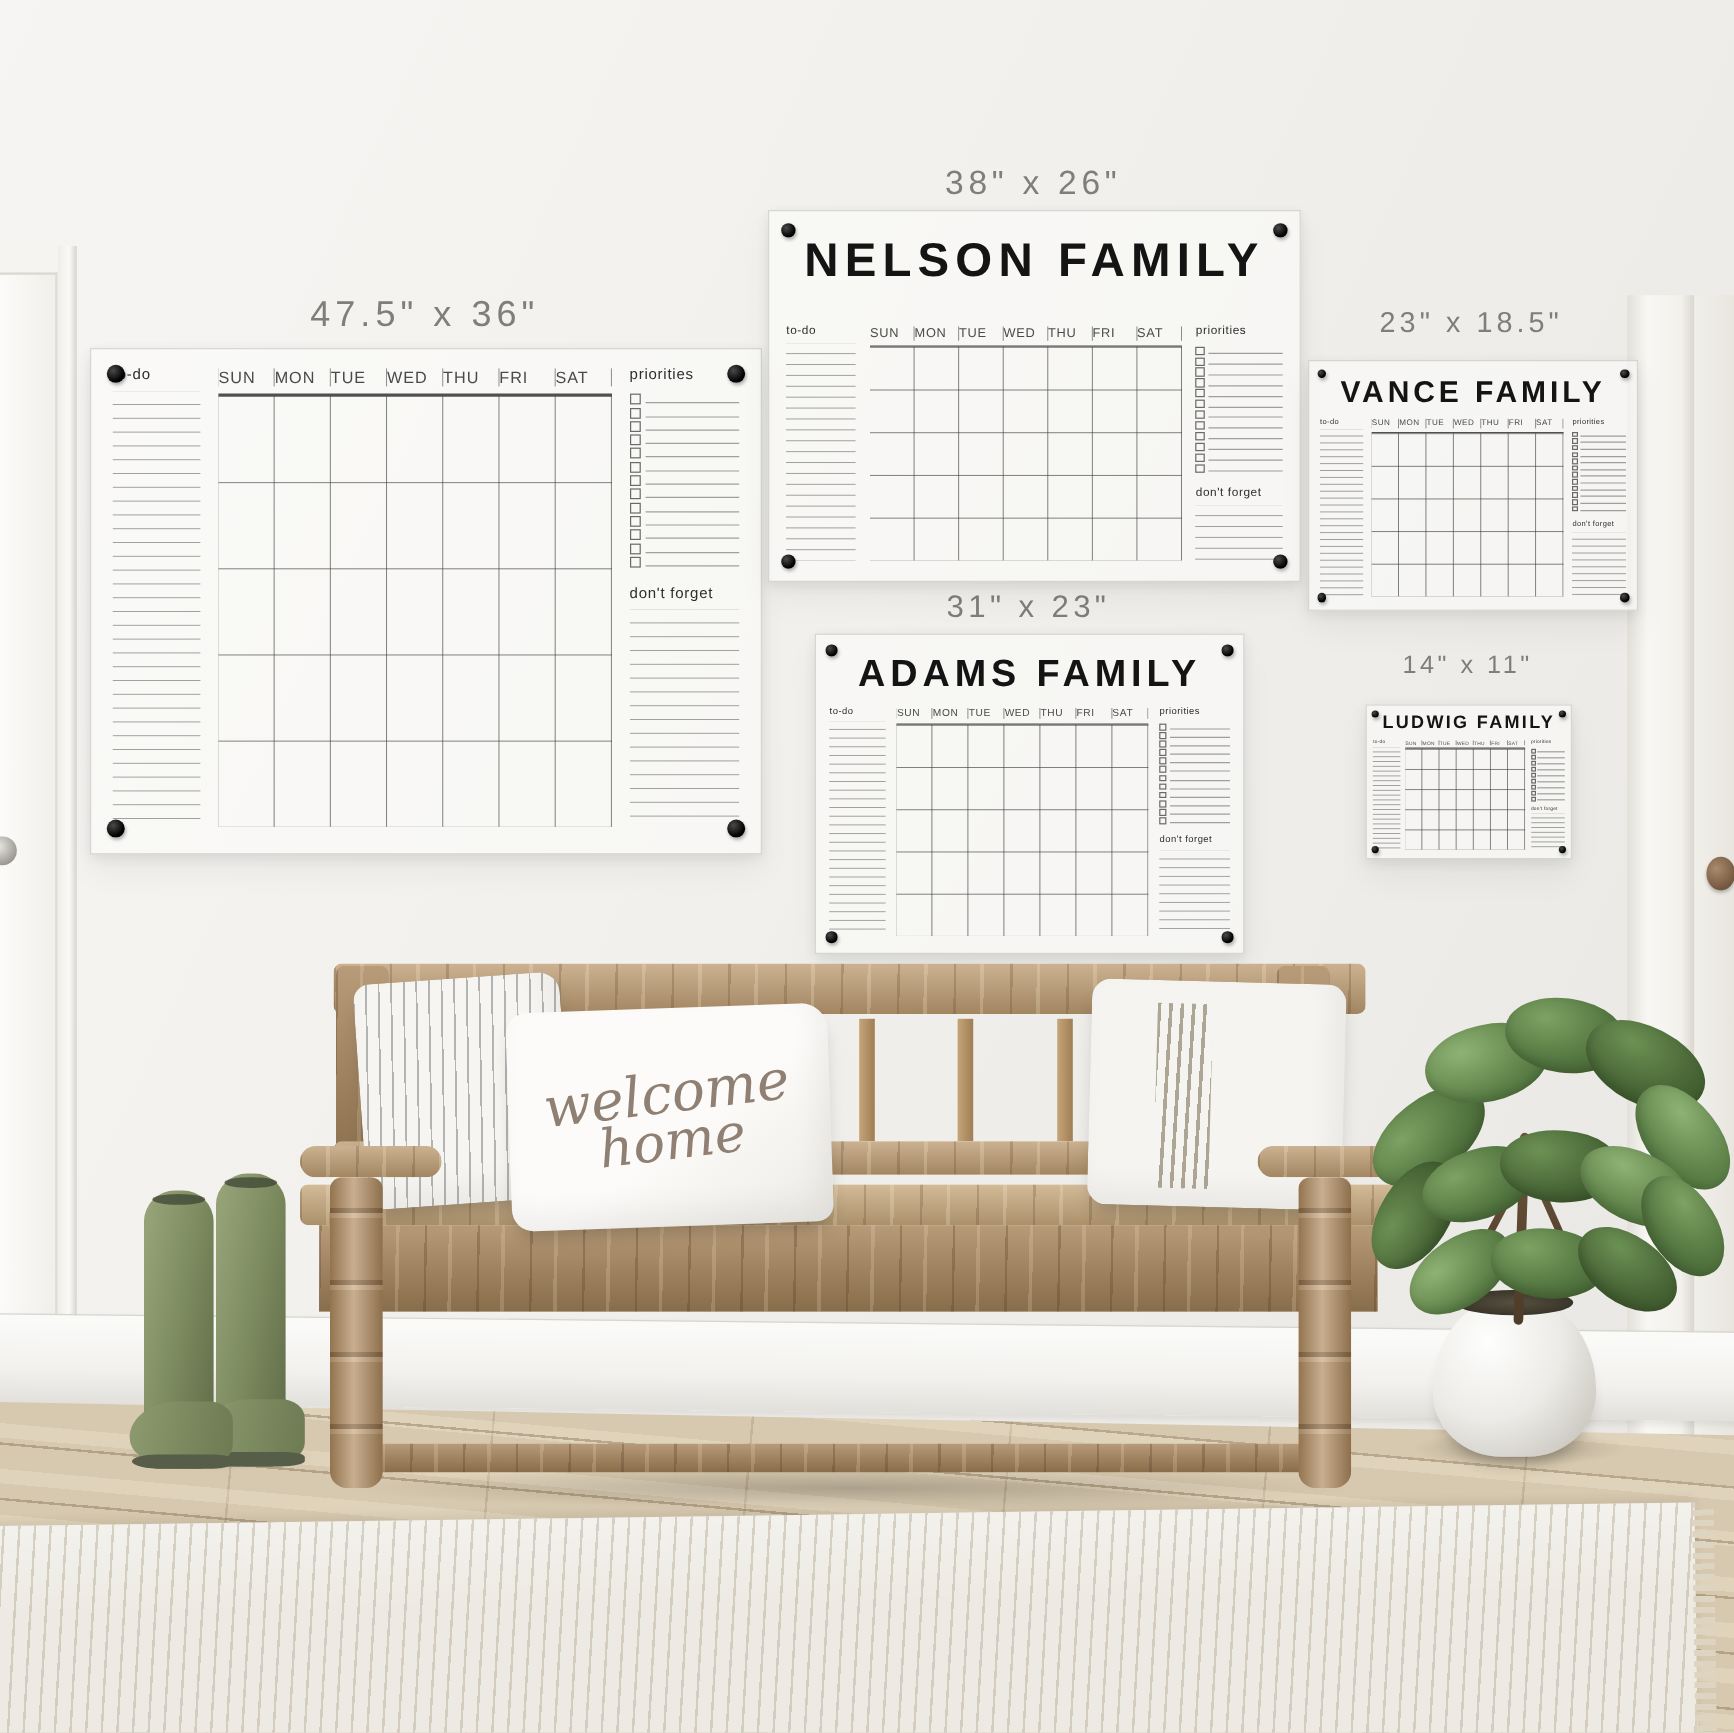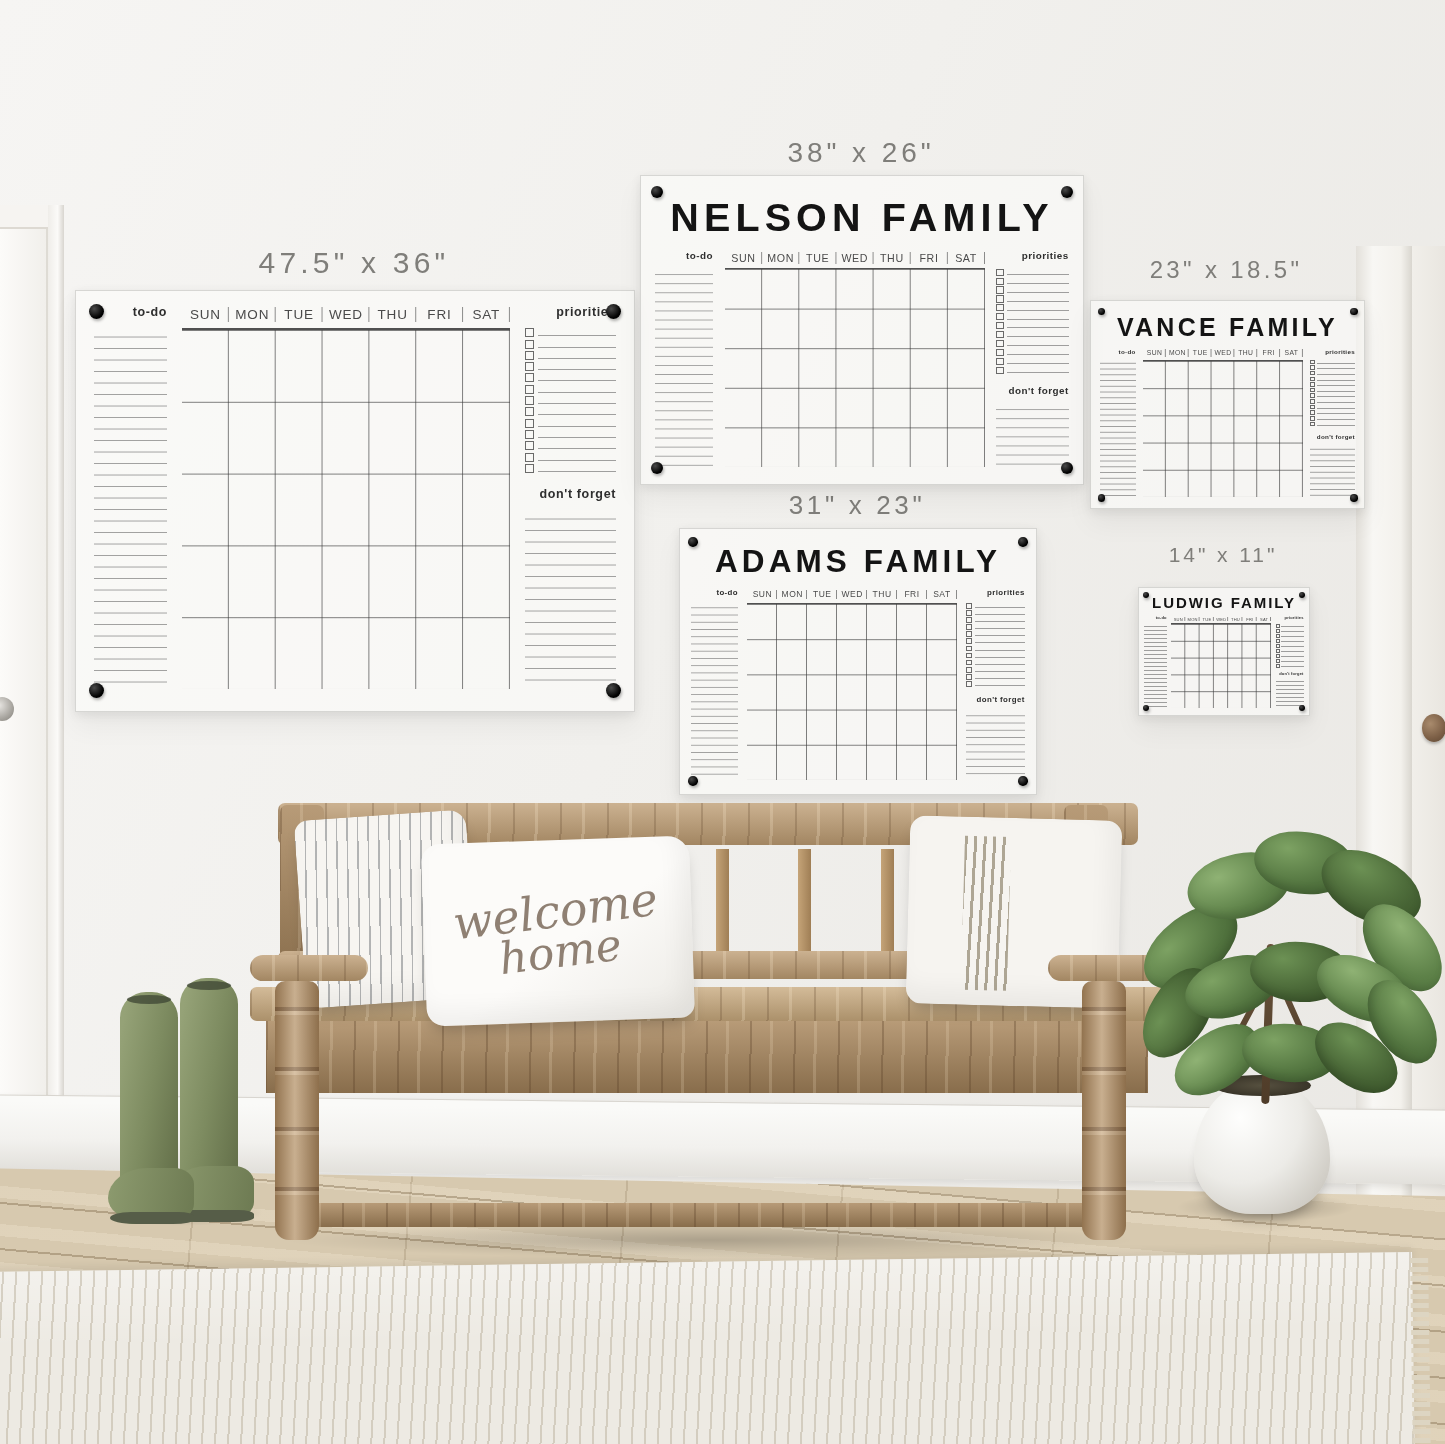--- a/index.html
+++ b/index.html
@@ -48,29 +48,29 @@
   
   .board{position:absolute;display:flex;flex-direction:column;
     background:rgba(253,253,252,.55);border:1px solid rgba(185,185,182,.55);
     box-shadow:0 3px 10px rgba(0,0,0,.08),0 14px 26px rgba(0,0,0,.05);}
   .b-title{margin:0;text-align:center;font-weight:bold;color:#141414;letter-spacing:.13em;
     font-size:calc(50px*var(--s));padding-top:calc(24px*var(--s));line-height:1.12;white-space:nowrap;}
   .b-body{flex:1;display:flex;gap:calc(15px*var(--s));
     padding:calc(10px*var(--s)) calc(18px*var(--s)) calc(22px*var(--s));min-height:0;}
   .bcol{display:flex;flex-direction:column;min-height:0;}
   .todo{width:14%;} .cal{flex:1;} .side{width:17.5%;}
-  .slbl{text-align:right;color:#2e2e2e;font-size:max(4px,calc(12.5px*var(--s)));
-    letter-spacing:.05em;line-height:1;padding:calc(5px*var(--s)) 0 calc(7px*var(--s));white-space:nowrap;font-weight:bold;}
+  .slbl{text-align:left;color:#2e2e2e;font-size:max(4px,calc(12.5px*var(--s)));
+    letter-spacing:.05em;line-height:1;padding:calc(5px*var(--s)) 0 calc(7px*var(--s));white-space:nowrap;}
   .rlines{flex:1;background-image:linear-gradient(to bottom,transparent calc(100% - 1px),rgba(100,100,100,.6) 0);
     background-size:100% max(4px,calc(11.5px*var(--s)));}
   .days{display:flex;height:calc(27px*var(--s));align-items:center;
     border-bottom:max(1px,calc(2px*var(--s))) solid rgba(50,50,50,.85);
     background-image:linear-gradient(to left,rgba(80,80,80,.65) 1px,transparent 1px);
     background-size:calc(100%/7) 55%;background-repeat:repeat-x;background-position:0 50%;}
-  .days span{flex:1;text-align:center;font-size:max(4px,calc(13.5px*var(--s)));color:#4a4a4a;letter-spacing:.06em;}
+  .days span{flex:1;font-size:max(4px,calc(13.5px*var(--s)));color:#4a4a4a;letter-spacing:.06em;}
   .grid{flex:1;background-image:
       linear-gradient(to left,rgba(60,60,60,.65) 1px,transparent 1px),
       linear-gradient(to bottom,rgba(60,60,60,.65) 1px,transparent 1px);
     background-size:calc(100%/7) 100%,100% calc(100%/5);}
   .checklist{display:grid;grid-template-columns:max(4px,calc(9px*var(--s))) 1fr;
     grid-auto-rows:max(5px,calc(11.3px*var(--s)));column-gap:calc(4px*var(--s));margin-top:calc(2px*var(--s));}
   .cb{width:100%;aspect-ratio:1/1;border:1px solid rgba(70,70,70,.8);align-self:end;
     margin-bottom:calc(1.5px*var(--s));box-sizing:border-box;}
   .cl{border-bottom:1px solid rgba(100,100,100,.6);align-self:end;margin-bottom:calc(2.5px*var(--s));}
   .df{padding-top:calc(14px*var(--s));}
@@ -223,21 +223,21 @@
             <span class="cl"></span>
             <span class="cb"></span>
             <span class="cl"></span>
           </div>
         <div class="slbl df">don't forget</div>
         <div class="rlines"></div>
       </div>
     </div>
   </section>
 
-  <section class="board" style="left:640px;top:175px;width:442px;height:308px;--s:.79;">
+  <section class="board" style="left:640px;top:175px;width:442px;height:308px;gap:20px;--s:.79;">
     <span class="dot tl"></span>
       <span class="dot tr"></span>
       <span class="dot bl"></span>
       <span class="dot br"></span>
     <h2 class="b-title">NELSON FAMILY</h2>
     <div class="b-body">
       <div class="bcol todo">
         <div class="slbl">to-do</div>
         <div class="rlines"></div>
       </div>

